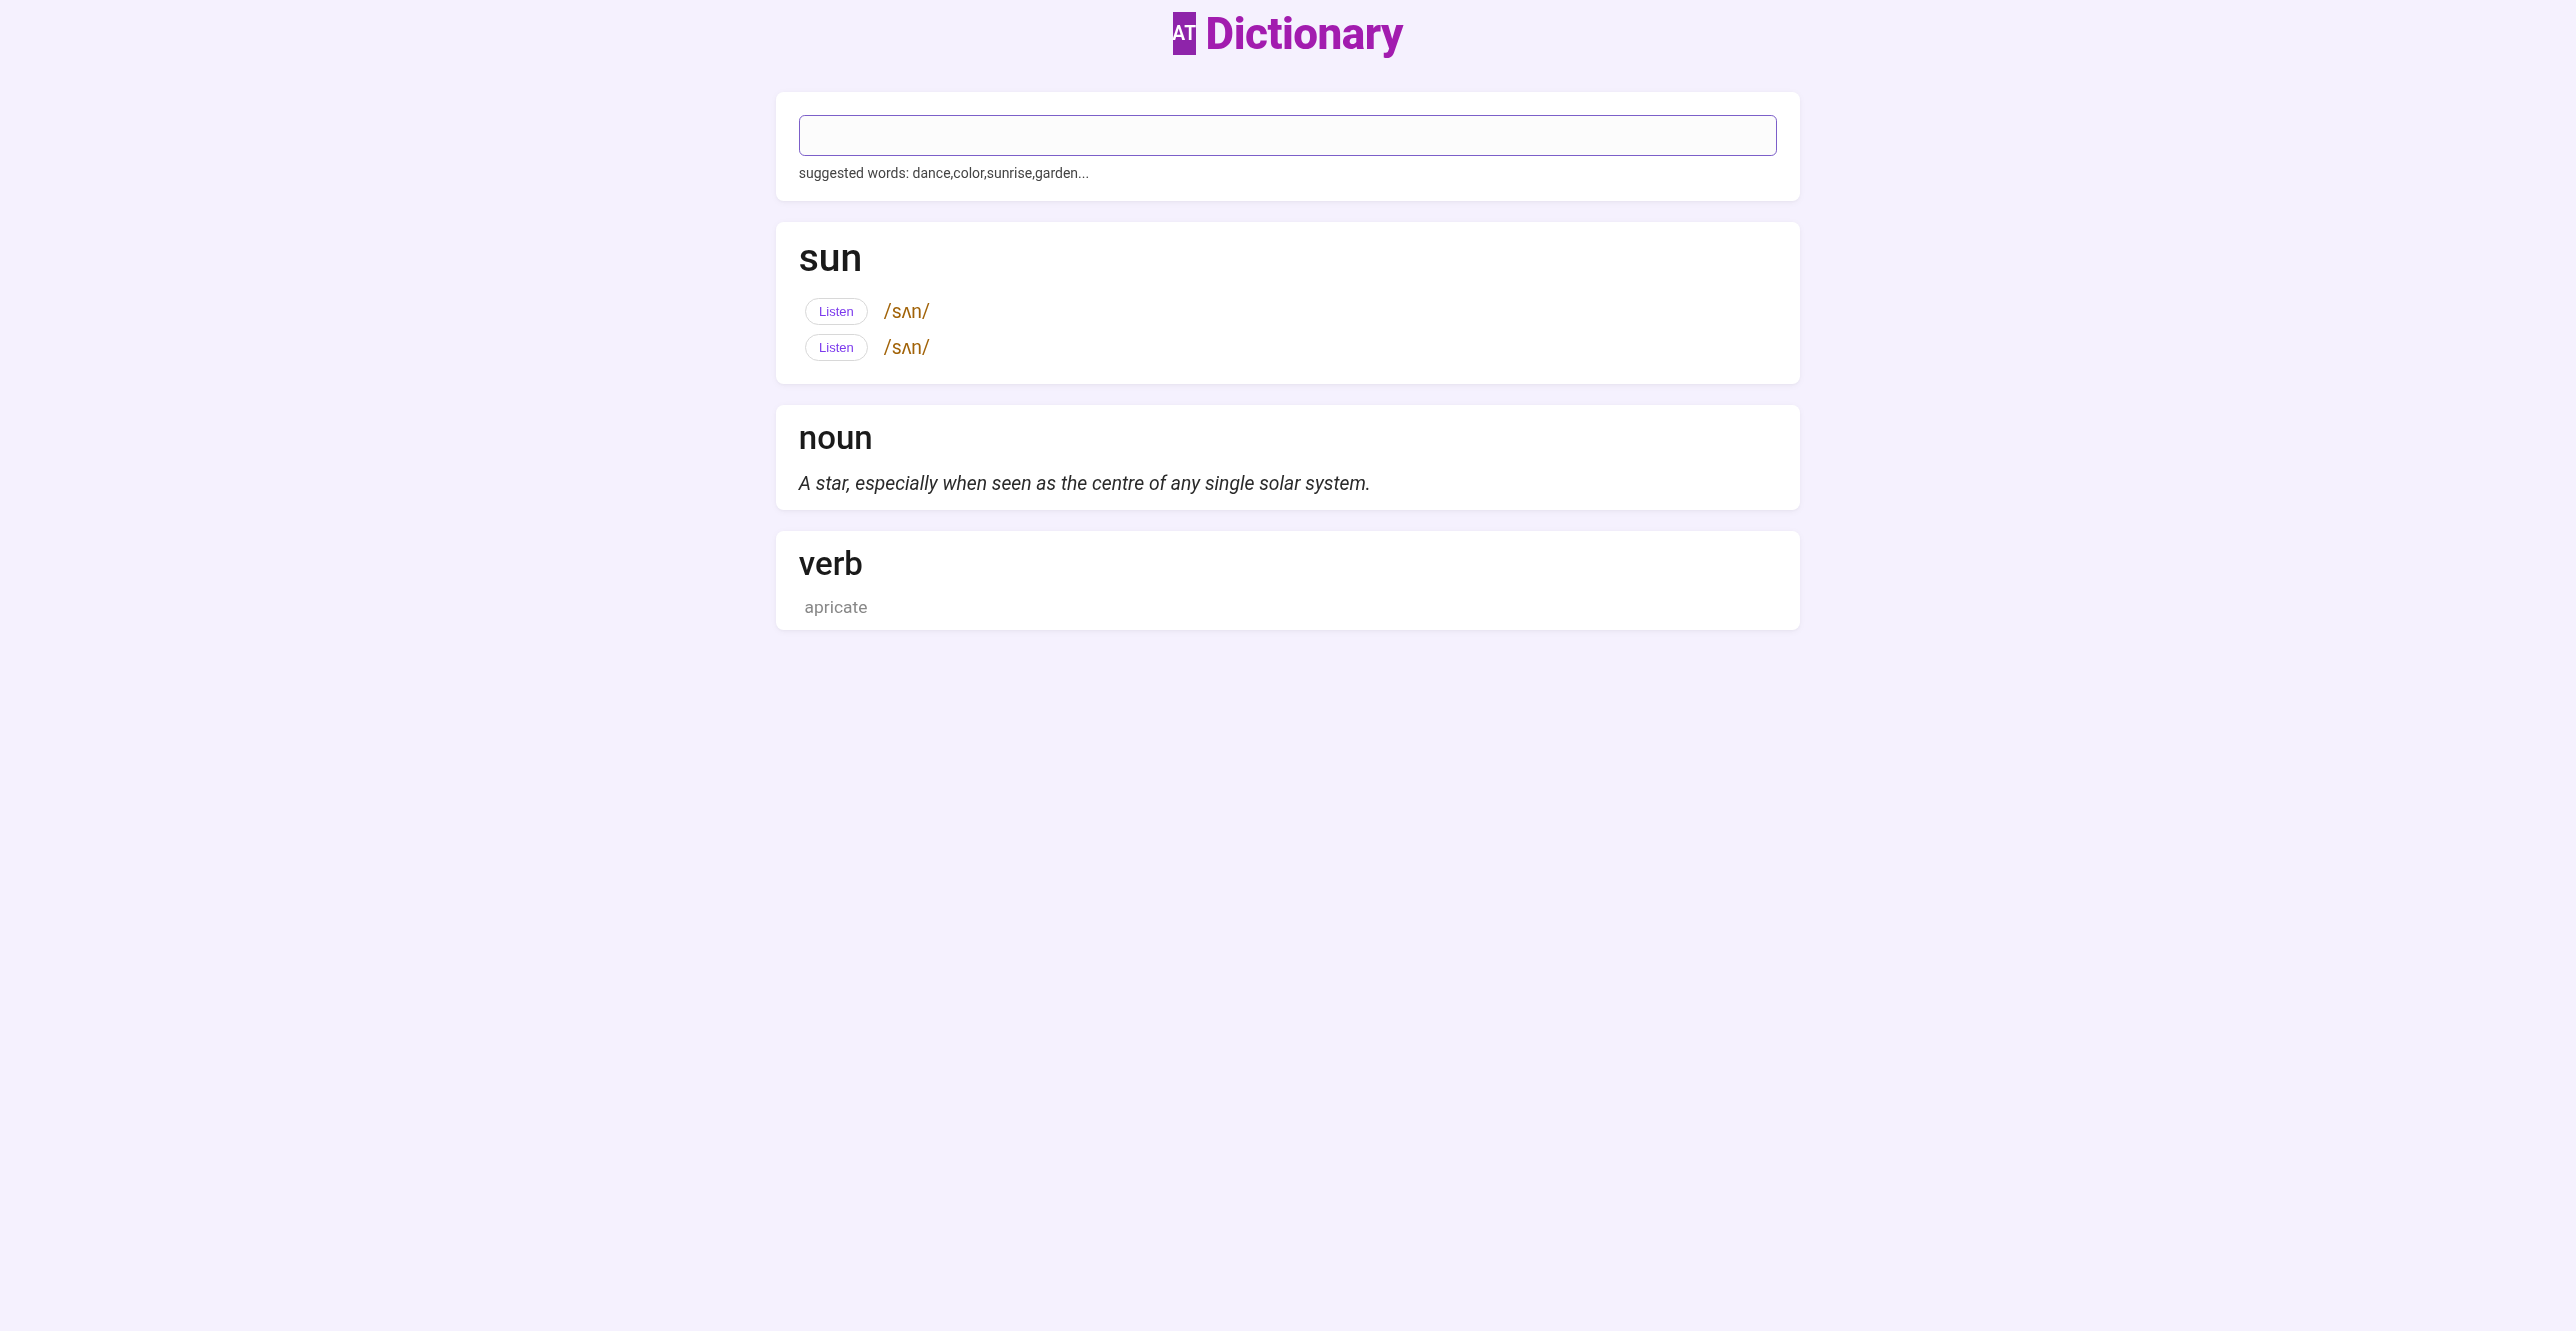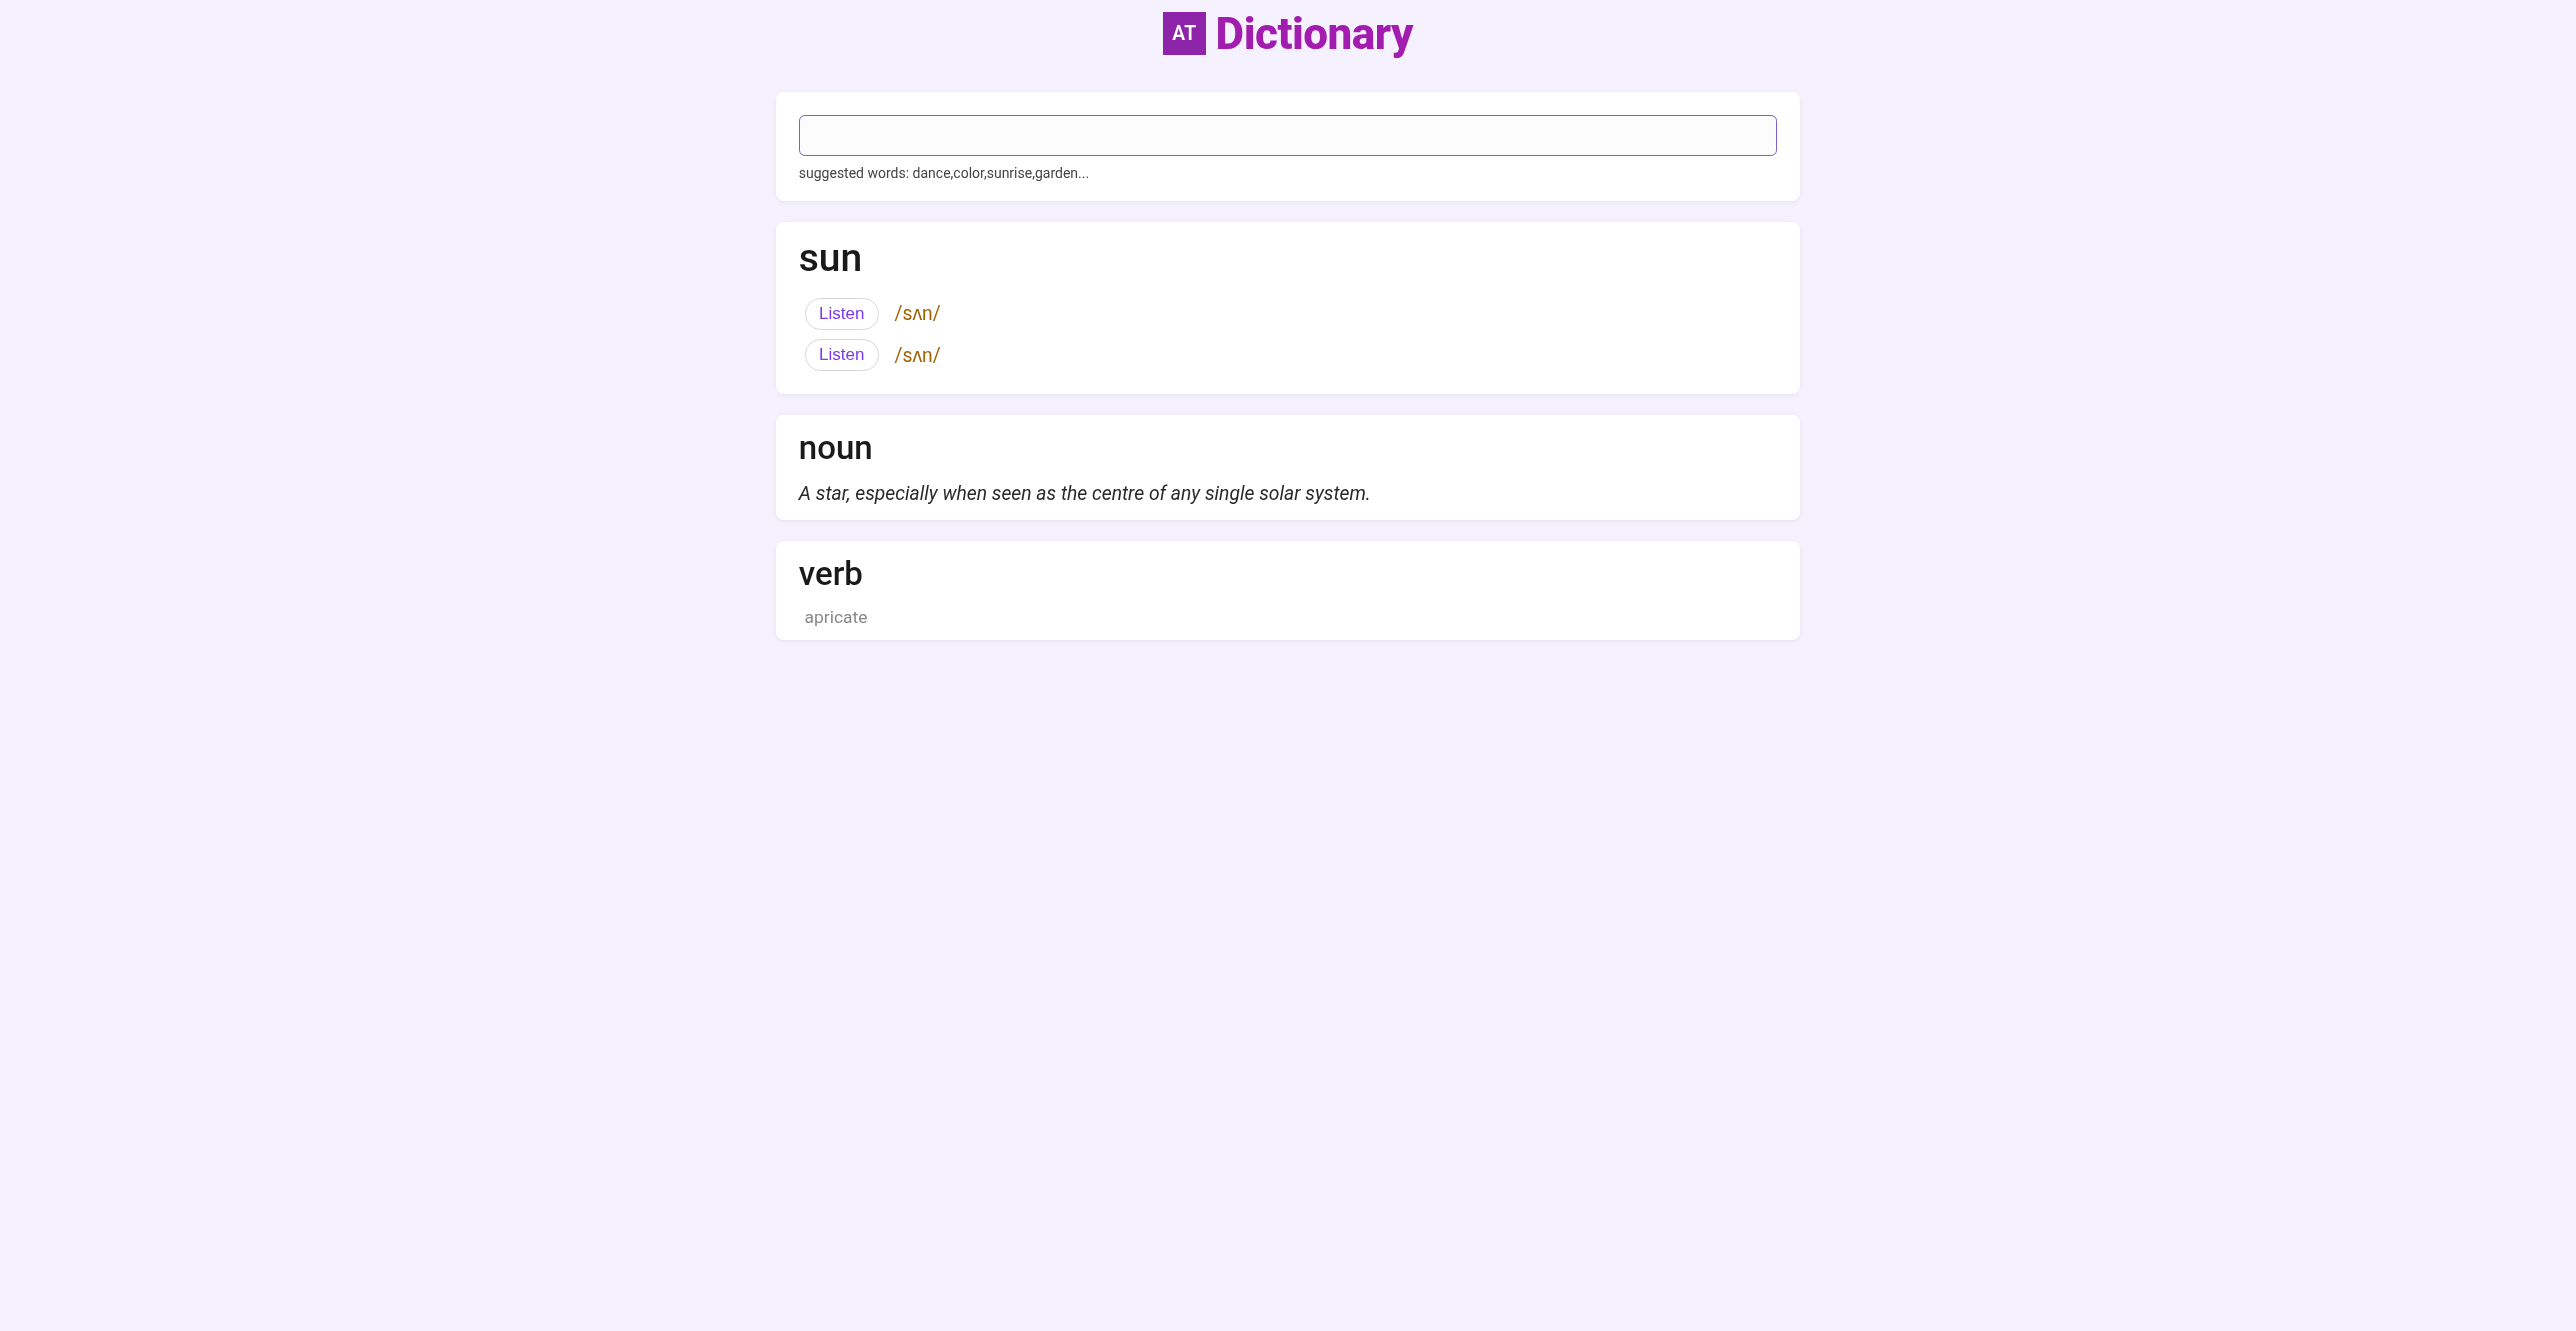--- a/index.html
+++ b/index.html
@@ -21,21 +21,21 @@
       justify-content: center;
       padding: 7.7px 0 11.6px 0;
       gap: 9.7px;
     }
 
     .logo-badge {
       background-color: #8e24aa;
       color: #fff;
       font-weight: 600;
       font-size: 19.3px;
-      width: 43px;
+      width: 23px;
       height: 43px;
       display: flex;
       align-items: center;
       justify-content: center;
       letter-spacing: 0.5px;
     }
 
     .app-title {
       font-size: 44px;
       font-weight: 800;
@@ -90,21 +90,21 @@
       align-items: center;
       gap: 15.5px;
       margin-bottom: 9.7px;
       margin-left: 5.8px;
     }
 
     .listen-button {
       border: 1px solid #d8d8d8;
       background: #fff;
       color: #7c3aed;
-      font-size: 17px;
+      font-size: 13px;
       padding: 4.8px 13.5px;
       border-radius: 15.5px;
       cursor: pointer;
       font-weight: 400;
     }
 
     .phonetic-text {
       font-size: 19.3px;
       color: #a16207;
     }

